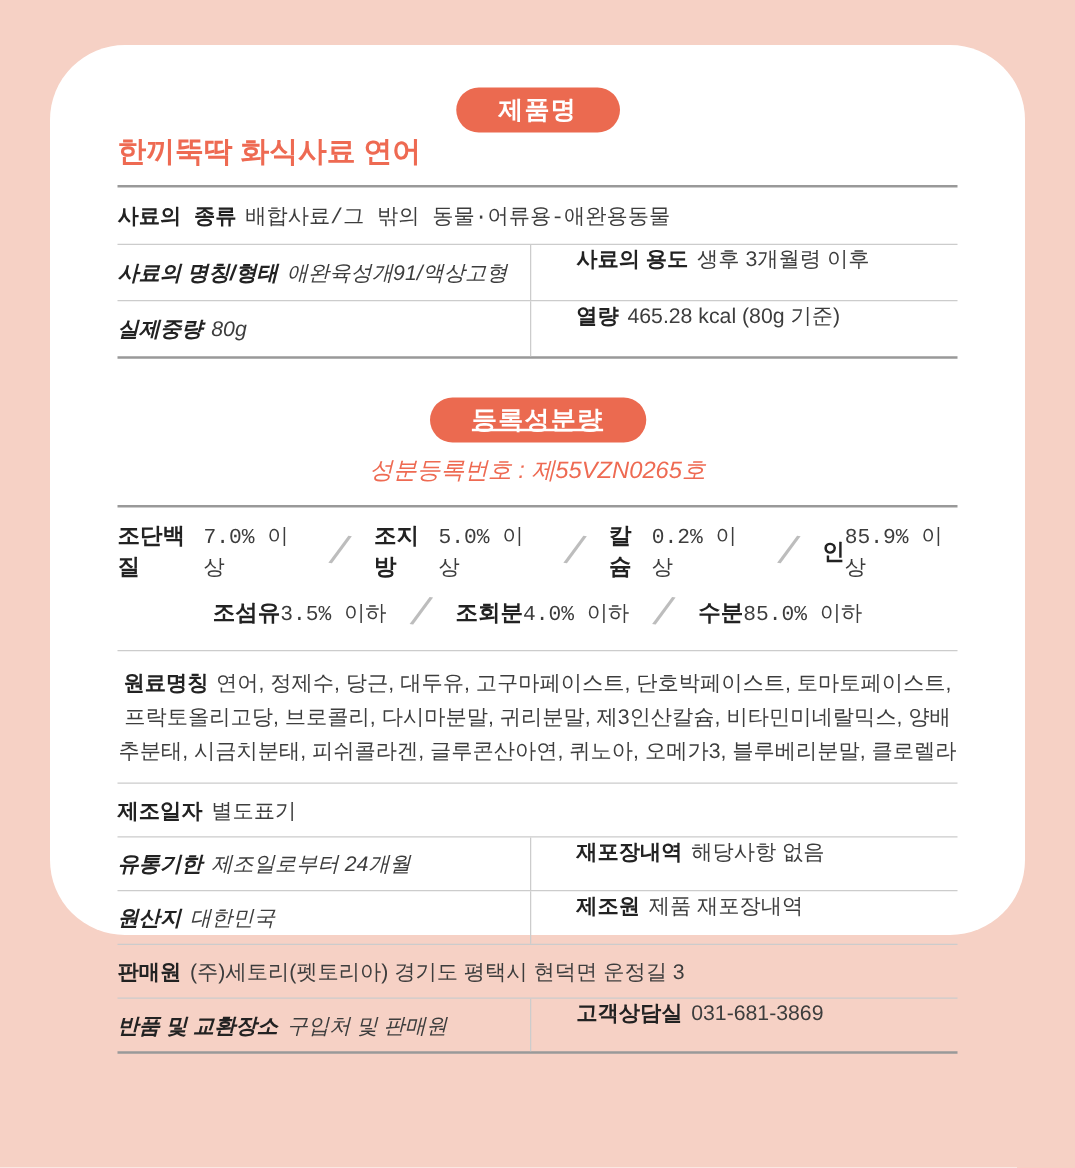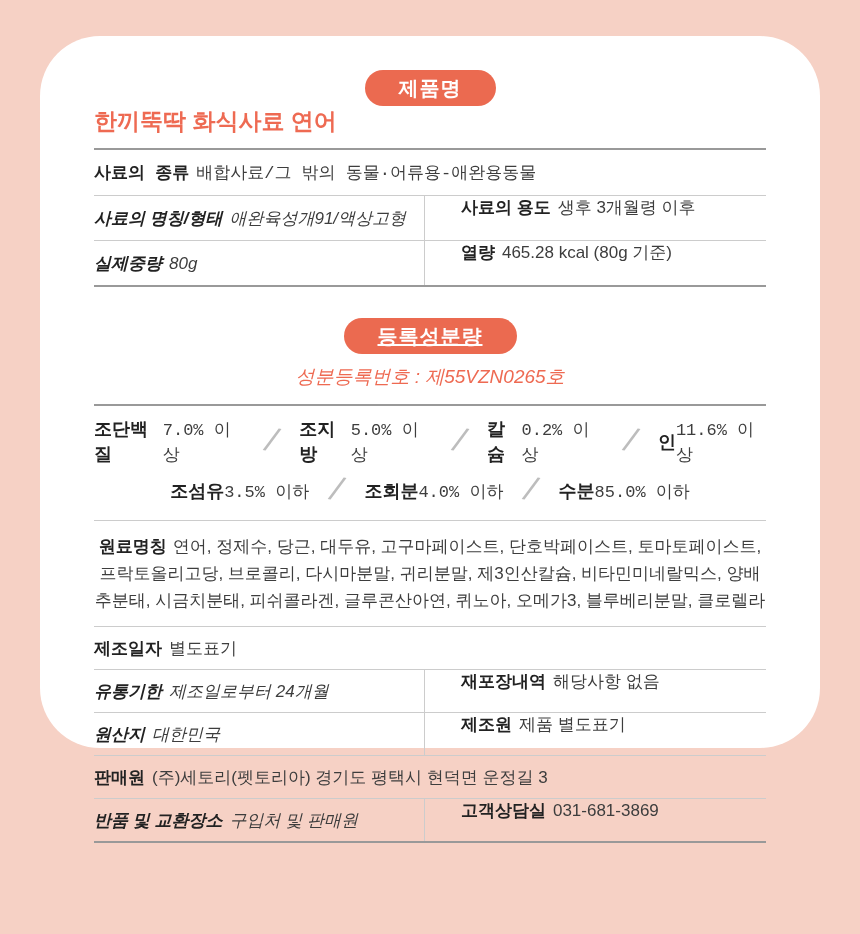--- a/index.html
+++ b/index.html
@@ -141,21 +141,21 @@
           <span class="n-value">5.0% 이상</span>
         </div>
         <span class="slash">/</span>
         <div class="nutrient">
           <span class="n-name">칼슘</span>
           <span class="n-value">0.2% 이상</span>
         </div>
         <span class="slash">/</span>
         <div class="nutrient">
           <span class="n-name">인</span>
-          <span class="n-value">11.6% 이상</span>
+          <span class="n-value">85.9% 이상</span>
         </div>
       </div>
       <div class="nutrient-line">
         <div class="nutrient">
           <span class="n-name">조섬유</span>
           <span class="n-value">3.5% 이하</span>
         </div>
         <span class="slash">/</span>
         <div class="nutrient">
           <span class="n-name">조회분</span>
@@ -194,21 +194,21 @@
     </div>
 
     <div class="row bottom-row">
       <div class="cell left">
         <span class="lbl">원산지</span>
         <span class="val">대한민국</span>
       </div>
       <div class="cell right">
         <span class="inner">
           <span class="lbl">제조원</span>
-          <span class="val">제품 별도표기</span>
+          <span class="val">제품 재포장내역</span>
         </span>
       </div>
     </div>
 
     <div class="row bottom-row">
       <div class="cell">
         <span class="lbl">판매원</span>
         <span class="val">(주)세토리(펫토리아) 경기도 평택시 현덕면 운정길 3</span>
       </div>
     </div>

